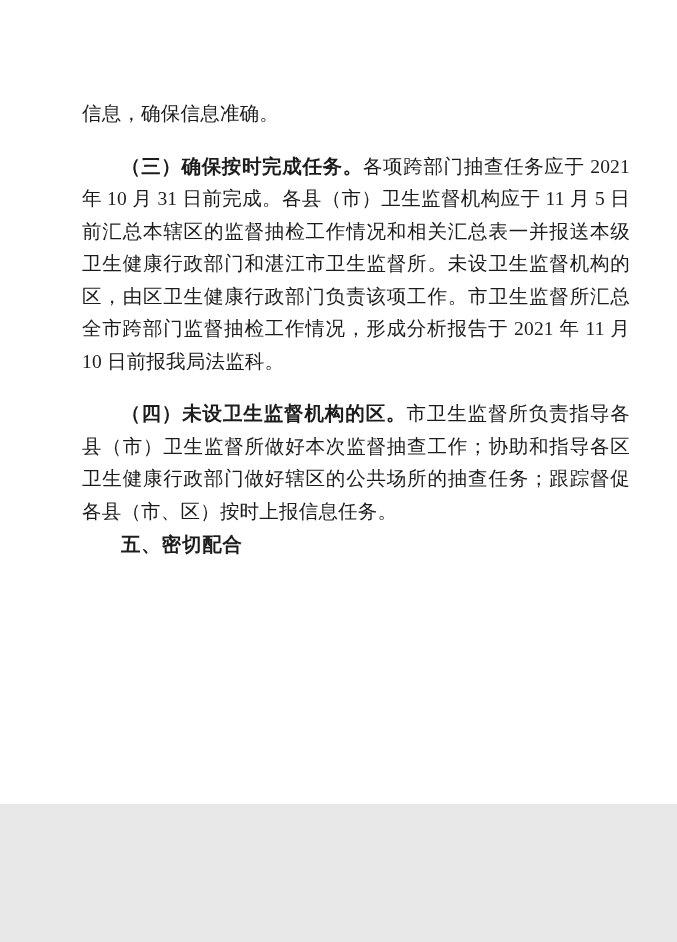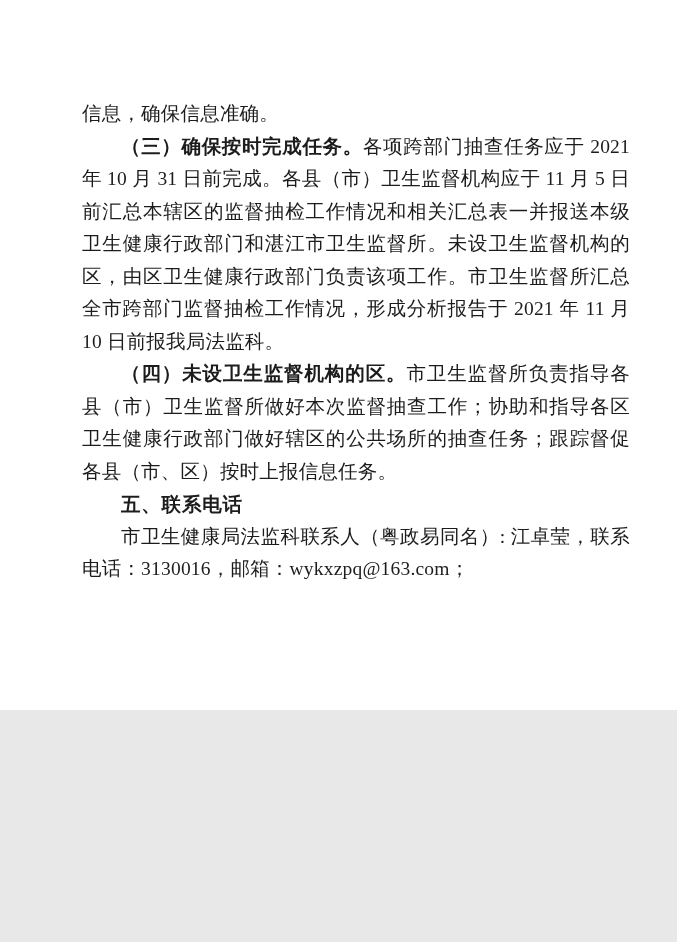--- a/index.html
+++ b/index.html
@@ -3,41 +3,41 @@
 <meta charset="utf-8">
 <style>
   html, body {
     margin: 0;
     padding: 0;
     background: #e8e8e8;
   }
   .page {
     position: relative;
     width: 677px;
-    height: 710px;
+    height: 804px;
     background: #ffffff;
     color: #1c1c1c;
     font-family: "Liberation Serif", "DejaVu Serif", serif;
     overflow: hidden;
   }
   .content {
     position: absolute;
     left: 82px;
     top: 98px;
     width: 548px;
   }
   .para {
     margin: 0;
     font-size: 19.5px;
     line-height: 32.5px;
     text-align: justify;
     text-justify: inter-ideograph;
     letter-spacing: 0.2px;
   }
-  .para.indent { text-indent: 2em; }
+  .para.indent { text-indent: 2em; margin-top: 20px; }
   .lead { font-weight: bold; }
   .heading {
     margin: 0;
     font-size: 19.5px;
     line-height: 32.5px;
     text-indent: 2em;
     font-weight: bold;
     font-family: "Liberation Sans", "DejaVu Sans", sans-serif;
     letter-spacing: 0.8px;
   }
@@ -55,21 +55,20 @@
 
 <div class="page">
   <div class="content">
 
     <p class="para"><span>信息，确保信息准确。</span></p>
 
     <p class="para indent"><b class="lead">（三）确保按时完成任务。</b><span>各项跨部门抽查任务应于 2021 年 10 月 31 日前完成。各县（市）卫生监督机构应于 11 月 5 日前汇总本辖区的监督抽检工作情况和相关汇总表一并报送本级卫生健康行政部门和湛江市卫生监督所。未设卫生监督机构的区，由区卫生健康行政部门负责该项工作。市卫生监督所汇总全市跨部门监督抽检工作情况，形成分析报告于 2021 年 11 月 10 日前报我局法监科。</span></p>
 
     <p class="para indent"><b class="lead">（四）未设卫生监督机构的区。</b><span>市卫生监督所负责指导各县（市）卫生监督所做好本次监督抽查工作；协助和指导各区卫生健康行政部门做好辖区的公共场所的抽查任务；跟踪督促各县（市、区）按时上报信息任务。</span></p>
 
-    <p class="heading">五、联系电话</p>
+    <p class="heading">五、密切配合</p>
 
 
-    <p class="para indent"><span>市卫生健康局法监科联系人（粤政易同名）: 江卓莹，联系电话：3130016，邮箱：wykxzpq@163.com；</span></p>
 
   </div>
 
   <div class="page-number">– 4 –</div>
 </div>
 
 </body></html>

